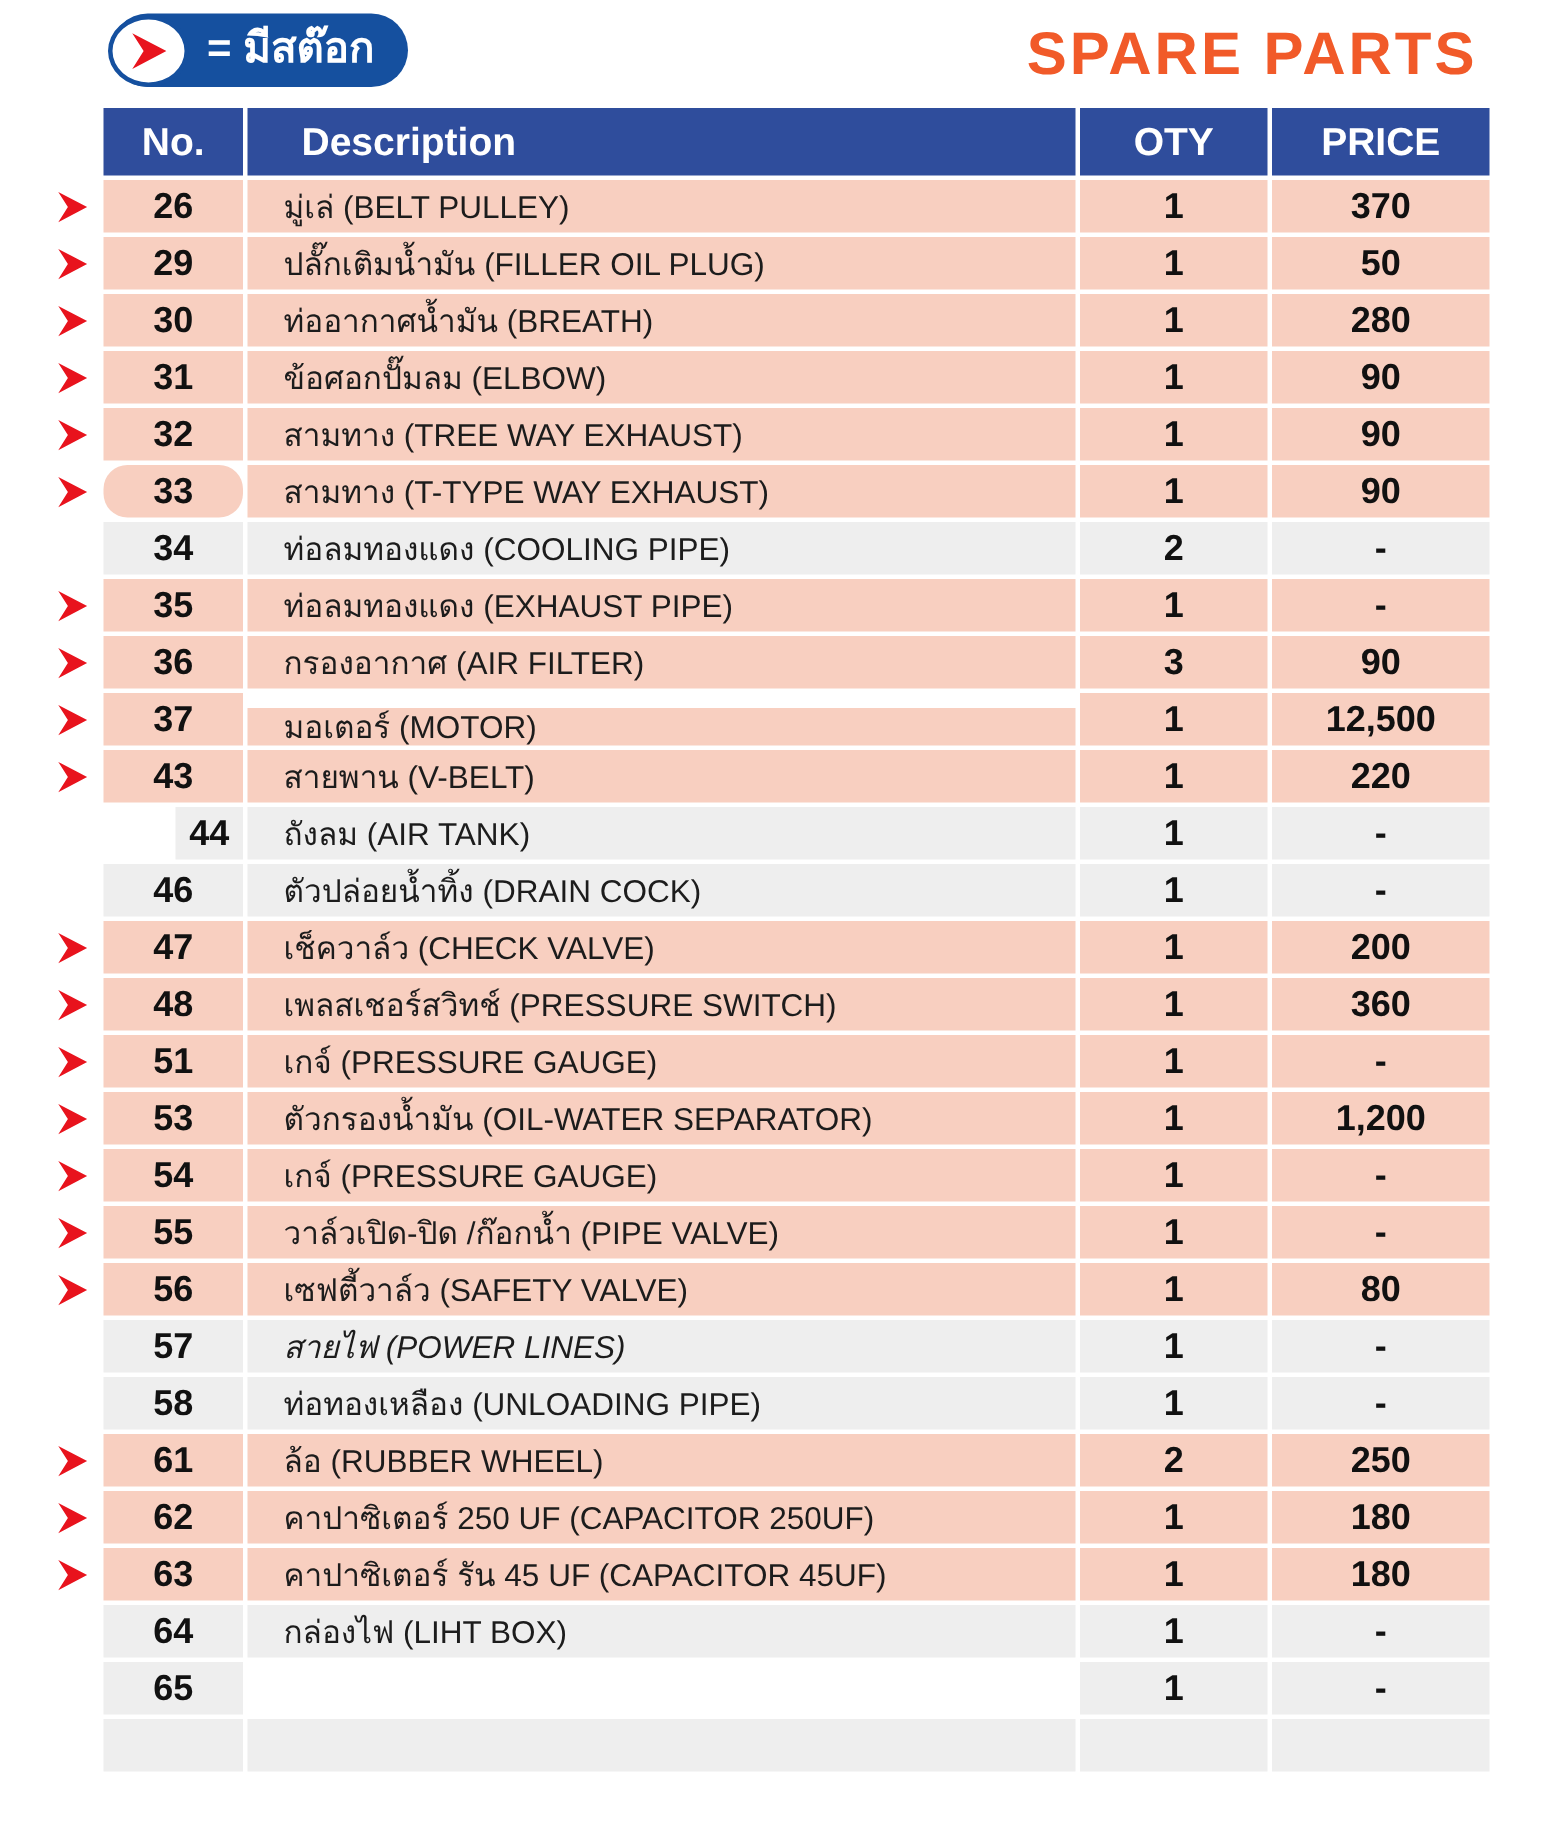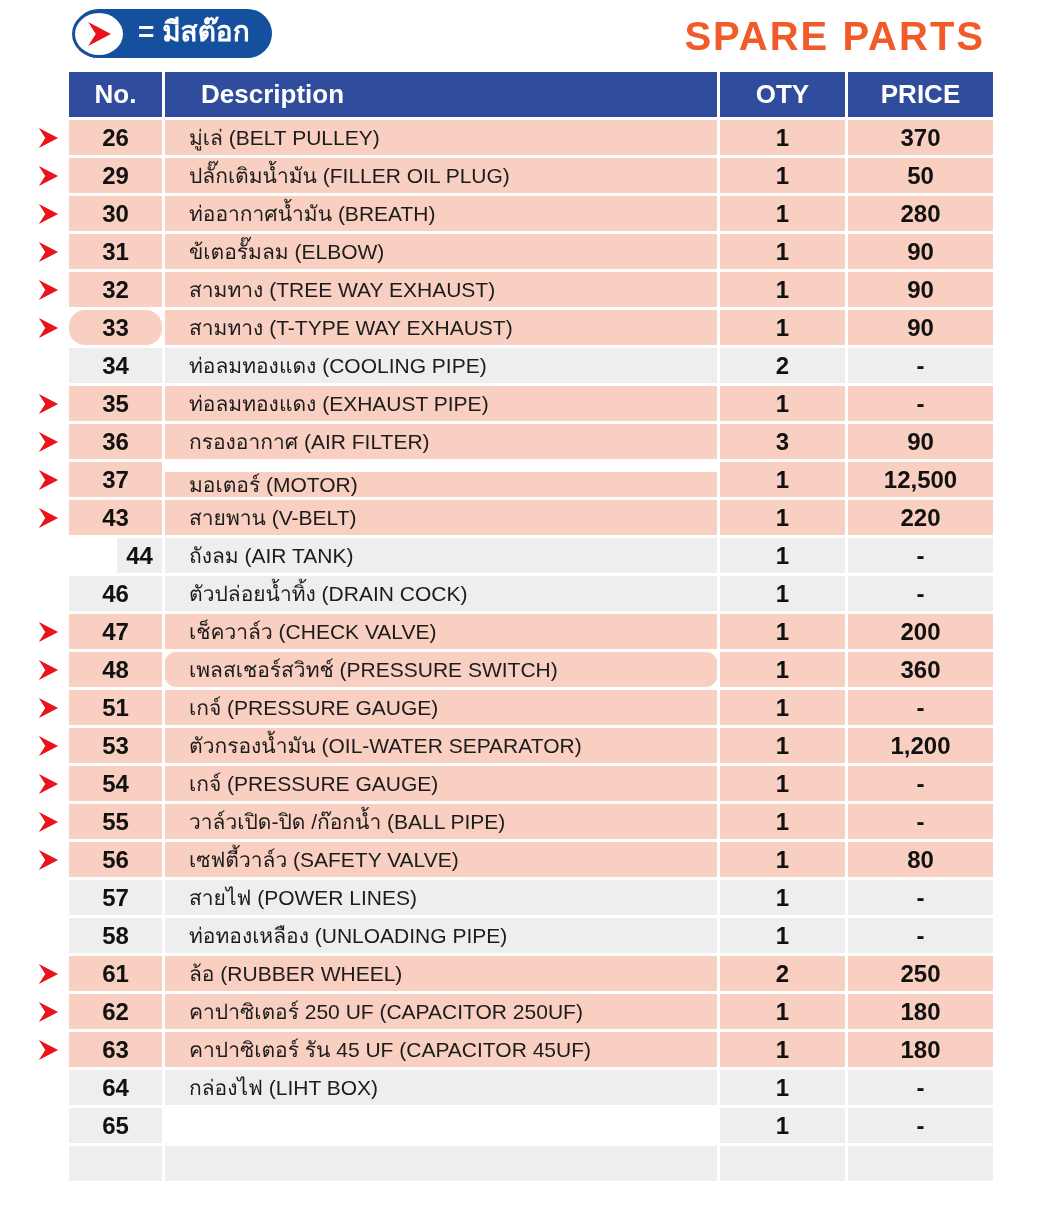--- a/index.html
+++ b/index.html
@@ -113,21 +113,21 @@
     <div class="cell num-cell" style="background: var(--stock-bg);">30</div>
     <div class="cell desc-cell" style="background: var(--stock-bg);">ท่ออากาศน้ำมัน (BREATH)</div>
     <div class="cell num-cell" style="background: var(--stock-bg);">1</div>
     <div class="cell num-cell" style="background: var(--stock-bg);">280</div>
     <div class="cell arrow-cell">
       <svg viewBox="0 0 24 24" width="24" height="22" aria-hidden="true">
         <polygon points="2,1 23,12 2,23 9,12"></polygon>
       </svg>
     </div>
     <div class="cell num-cell" style="background: var(--stock-bg);">31</div>
-    <div class="cell desc-cell" style="background: var(--stock-bg);">ข้เตอรั๊มลม (ELBOW)</div>
+    <div class="cell desc-cell" style="background: var(--stock-bg);">ข้อศอกปั๊มลม (ELBOW)</div>
     <div class="cell num-cell" style="background: var(--stock-bg);">1</div>
     <div class="cell num-cell" style="background: var(--stock-bg);">90</div>
     <div class="cell arrow-cell">
       <svg viewBox="0 0 24 24" width="24" height="22" aria-hidden="true">
         <polygon points="2,1 23,12 2,23 9,12"></polygon>
       </svg>
     </div>
     <div class="cell num-cell" style="background: var(--stock-bg);">32</div>
     <div class="cell desc-cell" style="background: var(--stock-bg);">สามทาง (TREE WAY EXHAUST)</div>
     <div class="cell num-cell" style="background: var(--stock-bg);">1</div>
@@ -200,21 +200,21 @@
     <div class="cell num-cell" style="background: var(--stock-bg);">47</div>
     <div class="cell desc-cell" style="background: var(--stock-bg);">เช็ควาล์ว (CHECK VALVE)</div>
     <div class="cell num-cell" style="background: var(--stock-bg);">1</div>
     <div class="cell num-cell" style="background: var(--stock-bg);">200</div>
     <div class="cell arrow-cell">
       <svg viewBox="0 0 24 24" width="24" height="22" aria-hidden="true">
         <polygon points="2,1 23,12 2,23 9,12"></polygon>
       </svg>
     </div>
     <div class="cell num-cell" style="background: var(--stock-bg);">48</div>
-    <div class="cell desc-cell" style="background: var(--stock-bg); border-radius: 11px;">เพลสเชอร์สวิทช์ (PRESSURE SWITCH)</div>
+    <div class="cell desc-cell" style="background: var(--stock-bg);">เพลสเชอร์สวิทช์ (PRESSURE SWITCH)</div>
     <div class="cell num-cell" style="background: var(--stock-bg);">1</div>
     <div class="cell num-cell" style="background: var(--stock-bg);">360</div>
     <div class="cell arrow-cell">
       <svg viewBox="0 0 24 24" width="24" height="22" aria-hidden="true">
         <polygon points="2,1 23,12 2,23 9,12"></polygon>
       </svg>
     </div>
     <div class="cell num-cell" style="background: var(--stock-bg);">51</div>
     <div class="cell desc-cell" style="background: var(--stock-bg);">เกจ์ (PRESSURE GAUGE)</div>
     <div class="cell num-cell" style="background: var(--stock-bg);">1</div>
@@ -236,35 +236,35 @@
     <div class="cell num-cell" style="background: var(--stock-bg);">54</div>
     <div class="cell desc-cell" style="background: var(--stock-bg);">เกจ์ (PRESSURE GAUGE)</div>
     <div class="cell num-cell" style="background: var(--stock-bg);">1</div>
     <div class="cell num-cell" style="background: var(--stock-bg);">-</div>
     <div class="cell arrow-cell">
       <svg viewBox="0 0 24 24" width="24" height="22" aria-hidden="true">
         <polygon points="2,1 23,12 2,23 9,12"></polygon>
       </svg>
     </div>
     <div class="cell num-cell" style="background: var(--stock-bg);">55</div>
-    <div class="cell desc-cell" style="background: var(--stock-bg);">วาล์วเปิด-ปิด /ก๊อกน้ำ (BALL PIPE)</div>
+    <div class="cell desc-cell" style="background: var(--stock-bg);">วาล์วเปิด-ปิด /ก๊อกน้ำ (PIPE VALVE)</div>
     <div class="cell num-cell" style="background: var(--stock-bg);">1</div>
     <div class="cell num-cell" style="background: var(--stock-bg);">-</div>
     <div class="cell arrow-cell">
       <svg viewBox="0 0 24 24" width="24" height="22" aria-hidden="true">
         <polygon points="2,1 23,12 2,23 9,12"></polygon>
       </svg>
     </div>
     <div class="cell num-cell" style="background: var(--stock-bg);">56</div>
     <div class="cell desc-cell" style="background: var(--stock-bg);">เซฟตี้วาล์ว (SAFETY VALVE)</div>
     <div class="cell num-cell" style="background: var(--stock-bg);">1</div>
     <div class="cell num-cell" style="background: var(--stock-bg);">80</div>
     <div class="cell arrow-cell"></div>
     <div class="cell num-cell" style="background: var(--plain-bg);">57</div>
-    <div class="cell desc-cell" style="background: var(--plain-bg);">สายไฟ (POWER LINES)</div>
+    <div class="cell desc-cell" style="background: var(--plain-bg); font-style: italic;">สายไฟ (POWER LINES)</div>
     <div class="cell num-cell" style="background: var(--plain-bg);">1</div>
     <div class="cell num-cell" style="background: var(--plain-bg);">-</div>
     <div class="cell arrow-cell"></div>
     <div class="cell num-cell" style="background: var(--plain-bg);">58</div>
     <div class="cell desc-cell" style="background: var(--plain-bg);">ท่อทองเหลือง (UNLOADING PIPE)</div>
     <div class="cell num-cell" style="background: var(--plain-bg);">1</div>
     <div class="cell num-cell" style="background: var(--plain-bg);">-</div>
     <div class="cell arrow-cell">
       <svg viewBox="0 0 24 24" width="24" height="22" aria-hidden="true">
         <polygon points="2,1 23,12 2,23 9,12"></polygon>

